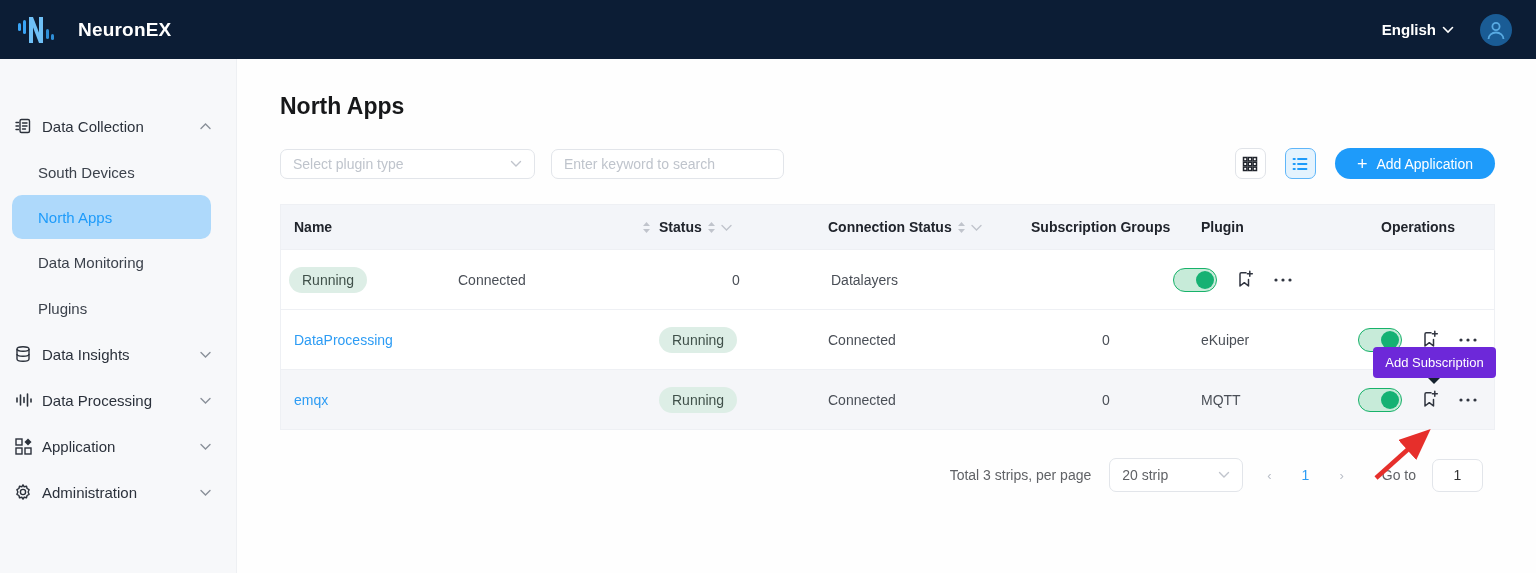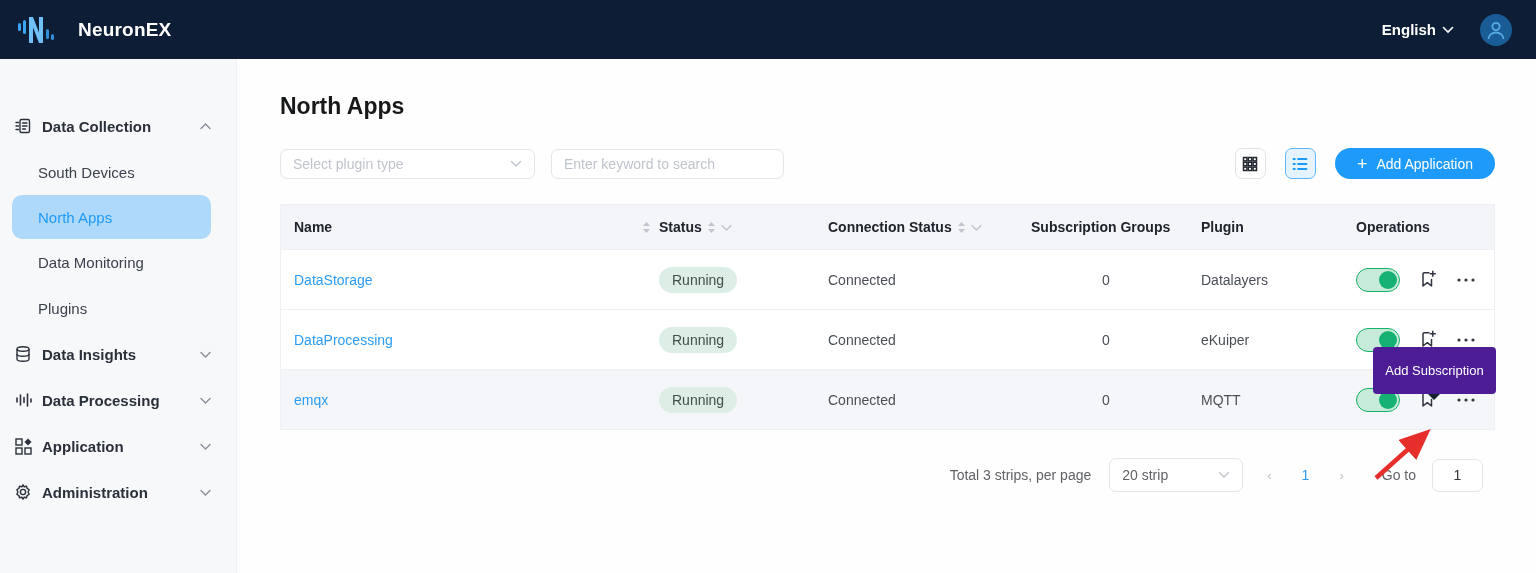--- a/index.html
+++ b/index.html
@@ -12,21 +12,21 @@
   .brand-name { color:#fff; font-size:19px; font-weight:700; letter-spacing:.2px; }
   .topbar-right { display:flex; align-items:center; gap:26px; }
   .lang { display:flex; align-items:center; gap:6px; color:#fff; font-size:15px; font-weight:600; cursor:pointer; }
   .avatar { width:32px; height:32px; border-radius:50%; background:#1a5c95; display:flex; align-items:center; justify-content:center; }
 
   
   .layout { display:flex; height:514px; }
   .sidebar { width:237px; background:#f7f8fa; border-right:1px solid #eef0f3; padding-top:44px; flex-shrink:0; }
   .menu-row { height:46px; display:flex; align-items:center; cursor:pointer; }
   .menu-top { padding:0 25px 0 14px; }
-  .menu-top .mi-label { font-size:15px; font-weight:700; color:#2b313b; margin-left:10px; flex:1; }
+  .menu-top .mi-label { font-size:15px; font-weight:400; color:#2b313b; margin-left:10px; flex:1; }
   .menu-sub { padding:0 25px 0 38px; }
   .menu-sub .mi-label { font-size:15px; color:#3c424c; }
   .menu-sub.active { margin:0 25px 0 12px; padding:0 0 0 26px; height:44px; background:#aed9fb; border-radius:10px; }
   .menu-sub.active .mi-label { color:#1e9bfa; }
   .chev { color:#8a9099; }
 
   
   .content { flex:1; padding:34px 41px 0 43px; background:#fefefe; }
   .page-title { font-size:23px; font-weight:700; color:#17181a; }
   .filter-row { margin-top:28px; display:flex; align-items:center; }
@@ -44,40 +44,40 @@
   .table { margin-top:25px; border:1px solid #eef0f4; border-bottom:none; }
   .t-row { display:flex; align-items:center; height:60px; background:#fff; border-bottom:1px solid #eef0f4; }
   .t-head { height:45px; background:#f3f5f9; border-bottom:1px solid #eef0f4; }
   .t-row.hovered { background:#f5f6f9; }
   .c { font-size:14px; color:#4a4f57; padding-left:10px; display:flex; align-items:center; }
   .c-name { width:370px; padding-left:13px;justify-content:space-between; }
   .c-status { width:170px; padding-left:8px; }
   .c-conn { width:200px; padding-left:7px; }
   .c-groups { width:170px; }
   .c-plugin { width:155px; }
-  .c-ops { flex:1; justify-content:flex-start; padding-right:14px; gap:19px; }
+  .c-ops { flex:1; justify-content:center; padding-right:14px; gap:19px; }
   .t-head .c { font-weight:700; color:#20242c; gap:5px; }
   .c-groups .val-center { width:150px; text-align:center; display:block; }
   .link { color:#2d9cf4; cursor:pointer; }
   .badge { background:#ddeee6; color:#40514a; border-radius:13px; padding:5px 13px; font-size:14px; }
   .toggle { width:44px; height:24px; border:1px solid #17b26a; background:#c7ebd9; border-radius:12px; position:relative; cursor:pointer; }
   .toggle .knob { position:absolute; right:2px; top:2px; width:18px; height:18px; border-radius:50%; background:#15b173; }
   .ops-icon { cursor:pointer; display:flex; align-items:center; }
   .sorters { display:flex; align-items:center; gap:5px; }
 
   
   .pagination { margin-top:28px; display:flex; align-items:center; justify-content:flex-end; margin-right:12px; gap:16px; font-size:14px; color:#606266; }
   .pg-select { width:134px; height:34px; border:1px solid #e2e5ea; border-radius:7px; background:#fff; display:flex; align-items:center; justify-content:space-between; padding:0 12px; margin-left:2px; cursor:pointer; color:#606266; }
   .pg-arrow { color:#b9bec7; font-size:13px; padding:0 8px; cursor:pointer; }
   .pg-current { color:#2d9cf4; padding:0 6px; cursor:pointer; }
   .goto-label { margin-left:14px; }
   .goto-input { width:51px; height:33px; border:1px solid #e2e5ea; border-radius:7px; text-align:center; font-size:14px; color:#333; outline:none; font-family:"Liberation Sans",sans-serif; }
 
   
-  .tooltip { position:absolute; left:1373px; top:347px; width:123px; height:47px; background:#4c1d95; color:#fff; font-size:13px; border-radius:4px; display:flex; align-items:center; justify-content:center; z-index:20; }
+  .tooltip { position:absolute; left:1373px; top:347px; width:123px; height:31px; background:#6d28d9; color:#fff; font-size:13px; border-radius:4px; display:flex; align-items:center; justify-content:center; z-index:20; }
   .tooltip::after { content:""; position:absolute; left:55px; bottom:-6px; border-left:6px solid transparent; border-right:6px solid transparent; border-top:6px solid #15222f; }
   .red-arrow { position:absolute; left:1362px; top:418px; z-index:30; pointer-events:none; }
 </style>
 </head>
 <body>
 
 <div class="topbar">
   <div class="brand">
     <span style="display:flex;">
       <svg width="40" height="34" viewBox="0 0 40 34">
@@ -294,23 +294,20 @@
         </div>
         <div class="c c-plugin">
           <span>Plugin</span>
         </div>
         <div class="c c-ops">
           <span>Operations</span>
         </div>
       </div>
 
       <div class="t-row">
-        <div class="c c-name">
-            <span class="link">DataStorage</span>
-          </div>
         <div class="c c-status">
             <span class="badge">Running</span>
           </div>
         <div class="c c-conn">
             <span>Connected</span>
           </div>
         <div class="c c-groups">
             <span class="val-center">0</span>
           </div>
         <div class="c c-plugin">

